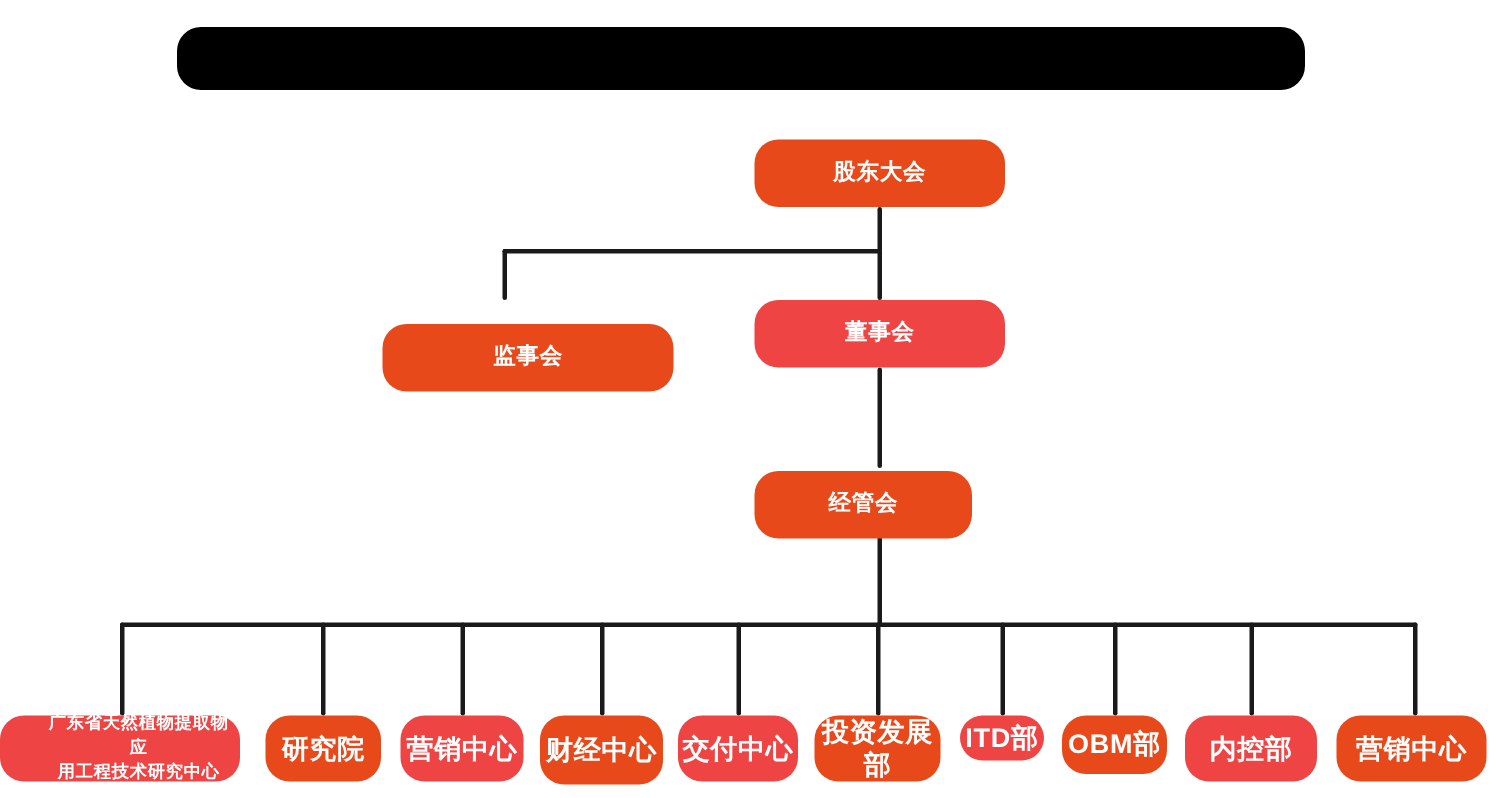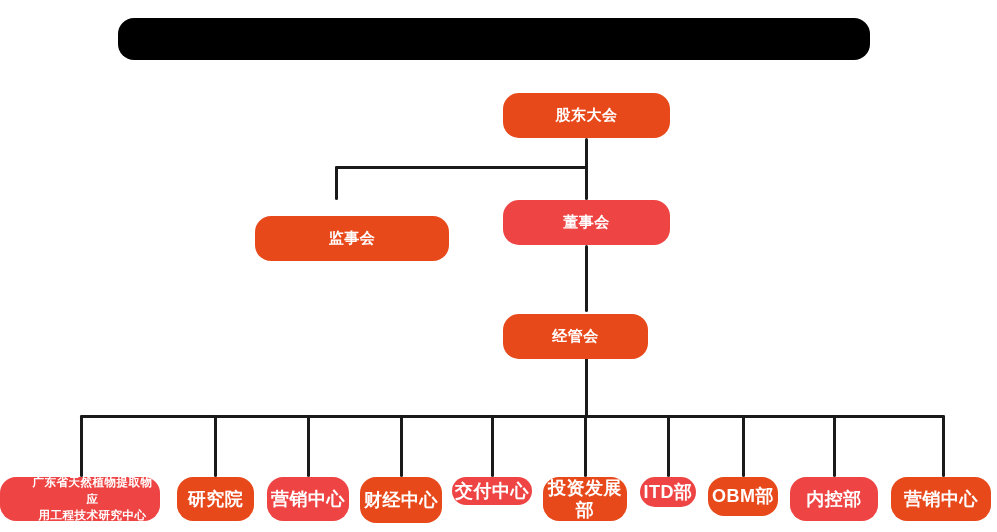--- a/index.html
+++ b/index.html
@@ -61,21 +61,21 @@
   
   #n-supervisors  { left: 255px; top: 216px; width: 194px; height: 45px; }
   #n-directors    { left: 503px; top: 200px; width: 167px; height: 45px; }
   
   #n-management   { left: 503px; top: 314px; width: 145px; height: 45px; }
   
   #n-d0  { left:   0px; top: 477px; width: 160px; height: 44px; }
   #n-d1  { left: 177px; top: 477px; width:  77px; height: 44px; }
   #n-d2  { left: 267px; top: 477px; width:  82px; height: 44px; }
   #n-d3  { left: 360px; top: 477px; width:  82px; height: 46px; }
-  #n-d4  { left: 452px; top: 477px; width:  80px; height: 28px; text-align: center; }
+  #n-d4  { left: 452px; top: 477px; width:  80px; height: 44px; text-align: center; }
   #n-d5  { left: 543px; top: 477px; width:  84px; height: 44px; }
   #n-d6  { left: 640px; top: 477px; width:  56px; height: 30px; }
   #n-d7  { left: 708px; top: 477px; width:  70px; height: 39px; }
   #n-d8  { left: 790px; top: 477px; width:  88px; height: 44px; }
   #n-d9  { left: 891px; top: 477px; width: 100px; height: 44px; }
 </style>
 </head>
 <body>
 
 <div id="chart-root">

